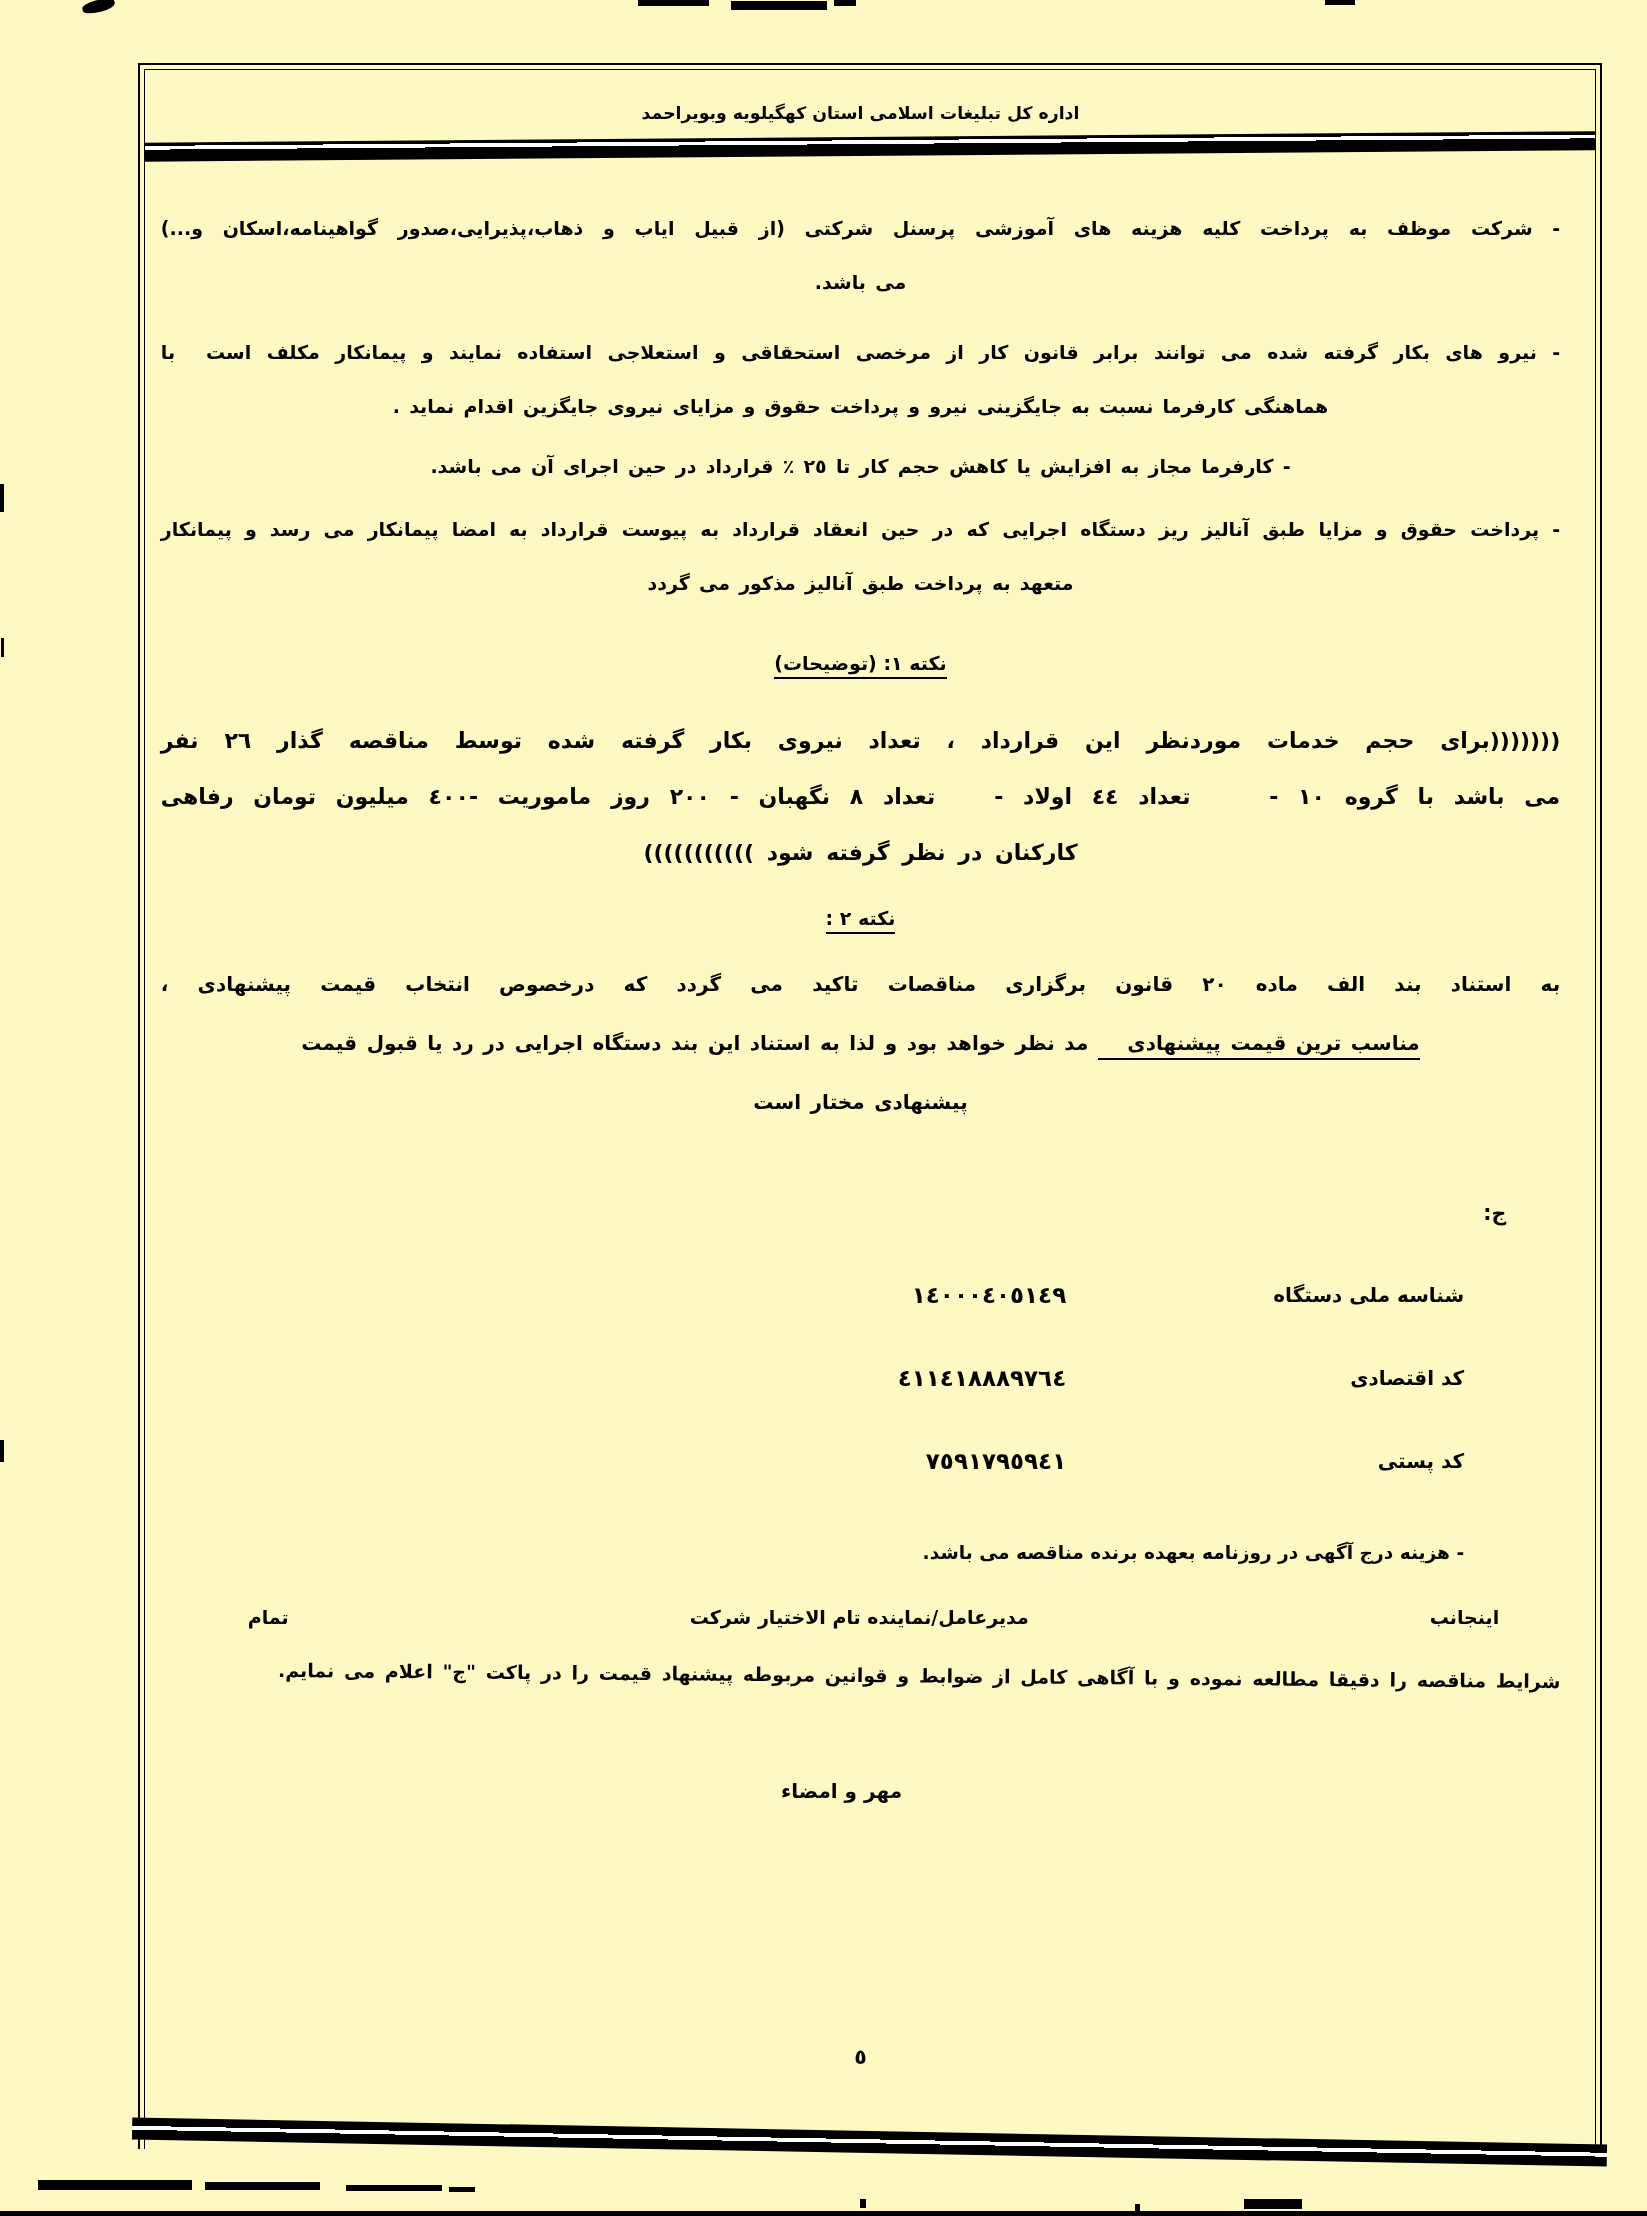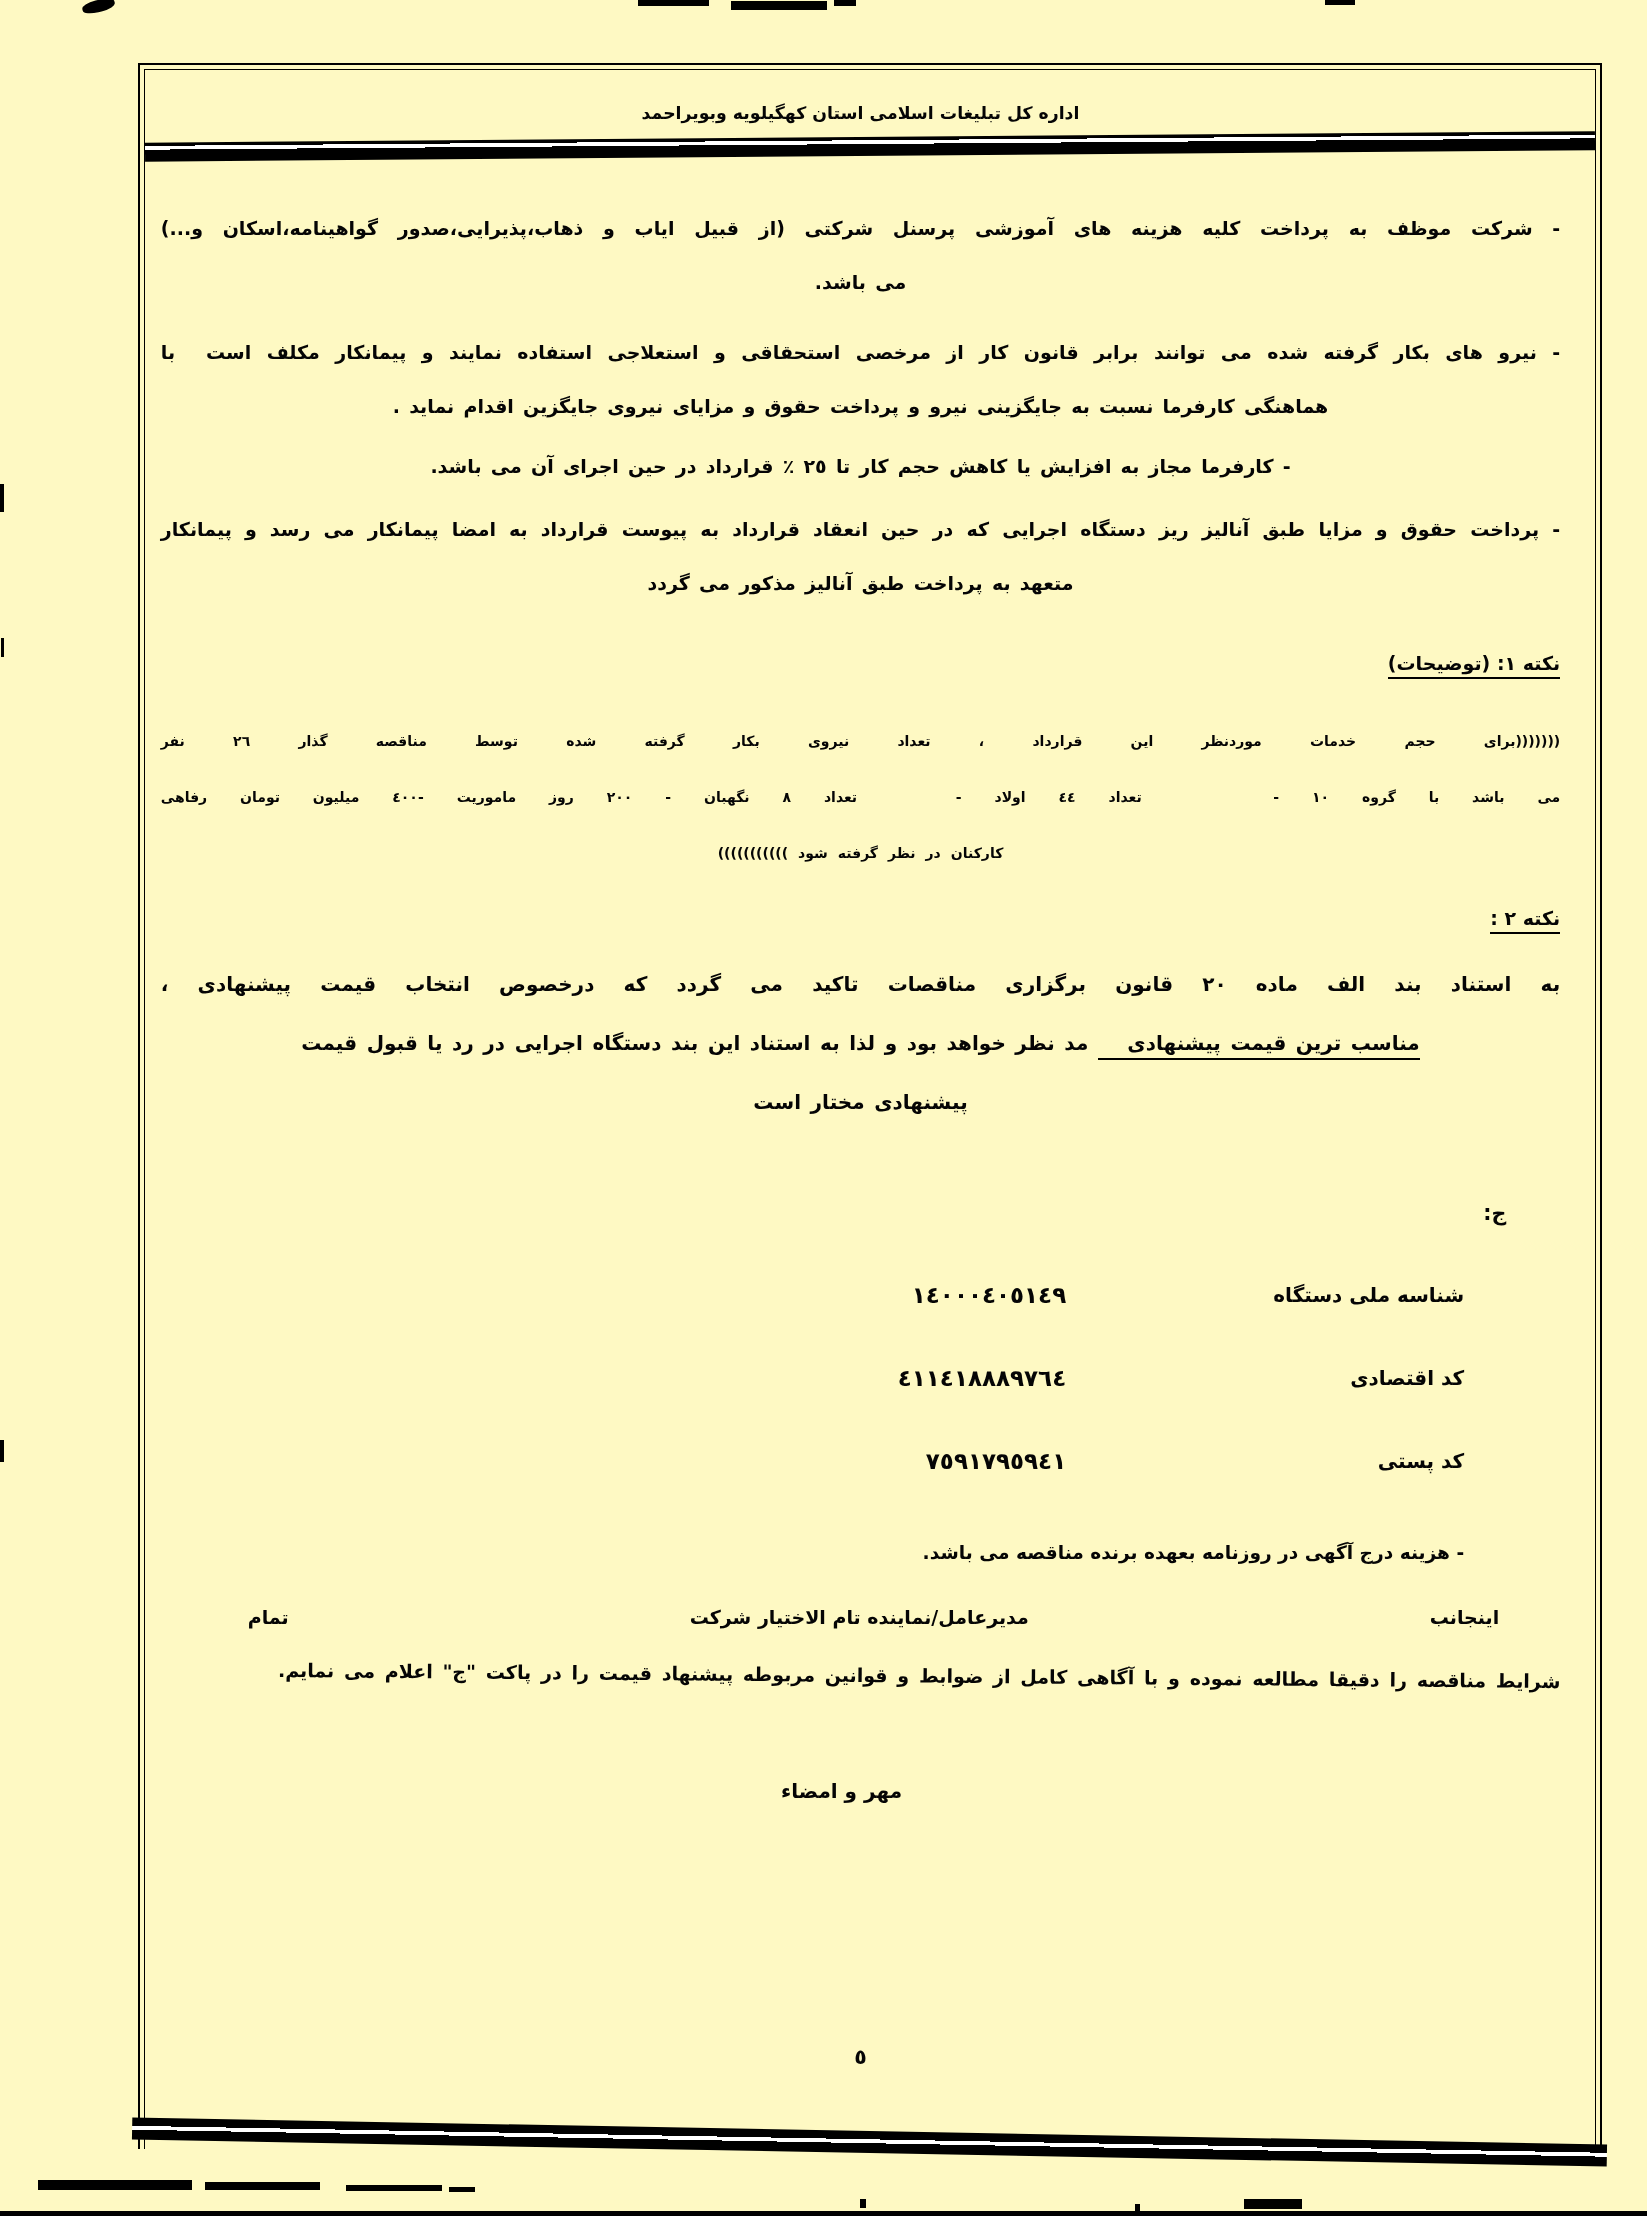--- a/index.html
+++ b/index.html
@@ -36,25 +36,25 @@
     transform:rotate(-0.45deg);
   }
   
   .para{font-size:19px;line-height:54px;word-spacing:2.6px;}
   .line{text-align:center;}
   .line.just{text-align:justify;text-align-last:justify;}
   .p-b1{margin-top:45px}
   .p-b2{margin-top:16.7px}
   .p-b3{margin-top:5.1px}
   .p-b4{margin-top:9px}
-  .note-title{font-size:19px;line-height:54px;}
+  .note-title{font-size:19px;line-height:54px;text-align:center;}
   .nt1{margin-top:26px}
   .nt2{margin-top:10.3px}
   .u-line{border-bottom:2.6px solid #000;padding-bottom:3.2px;}
-  .note1-body{margin-top:23px;font-size:14px;line-height:56px;word-spacing:5.1px;}
+  .note1-body{margin-top:23px;font-size:22px;line-height:56px;word-spacing:5.1px;}
   .note2-body{margin-top:10.3px;font-size:20px;line-height:59px;}
   .u{border-bottom:2.6px solid #000;padding-bottom:2.6px;padding-left:29.5px;}
   
   .j-label{margin-top:54px;font-size:20.5px;line-height:54px;padding-right:54px;}
   .j-rows{margin-top:14px;}
   .j-row{position:relative;height:83px;line-height:83px;padding-right:96px;font-size:20px;}
   .j-value{position:absolute;right:494px;top:0;font-size:23px;letter-spacing:1.9px;}
   .j-note{margin-top:23px;font-size:18.6px;line-height:54px;padding-right:96px;}
   
   .signer{display:flex;align-items:baseline;margin-top:10.3px;font-size:19px;line-height:54px;padding-right:61px;padding-left:87px;}

